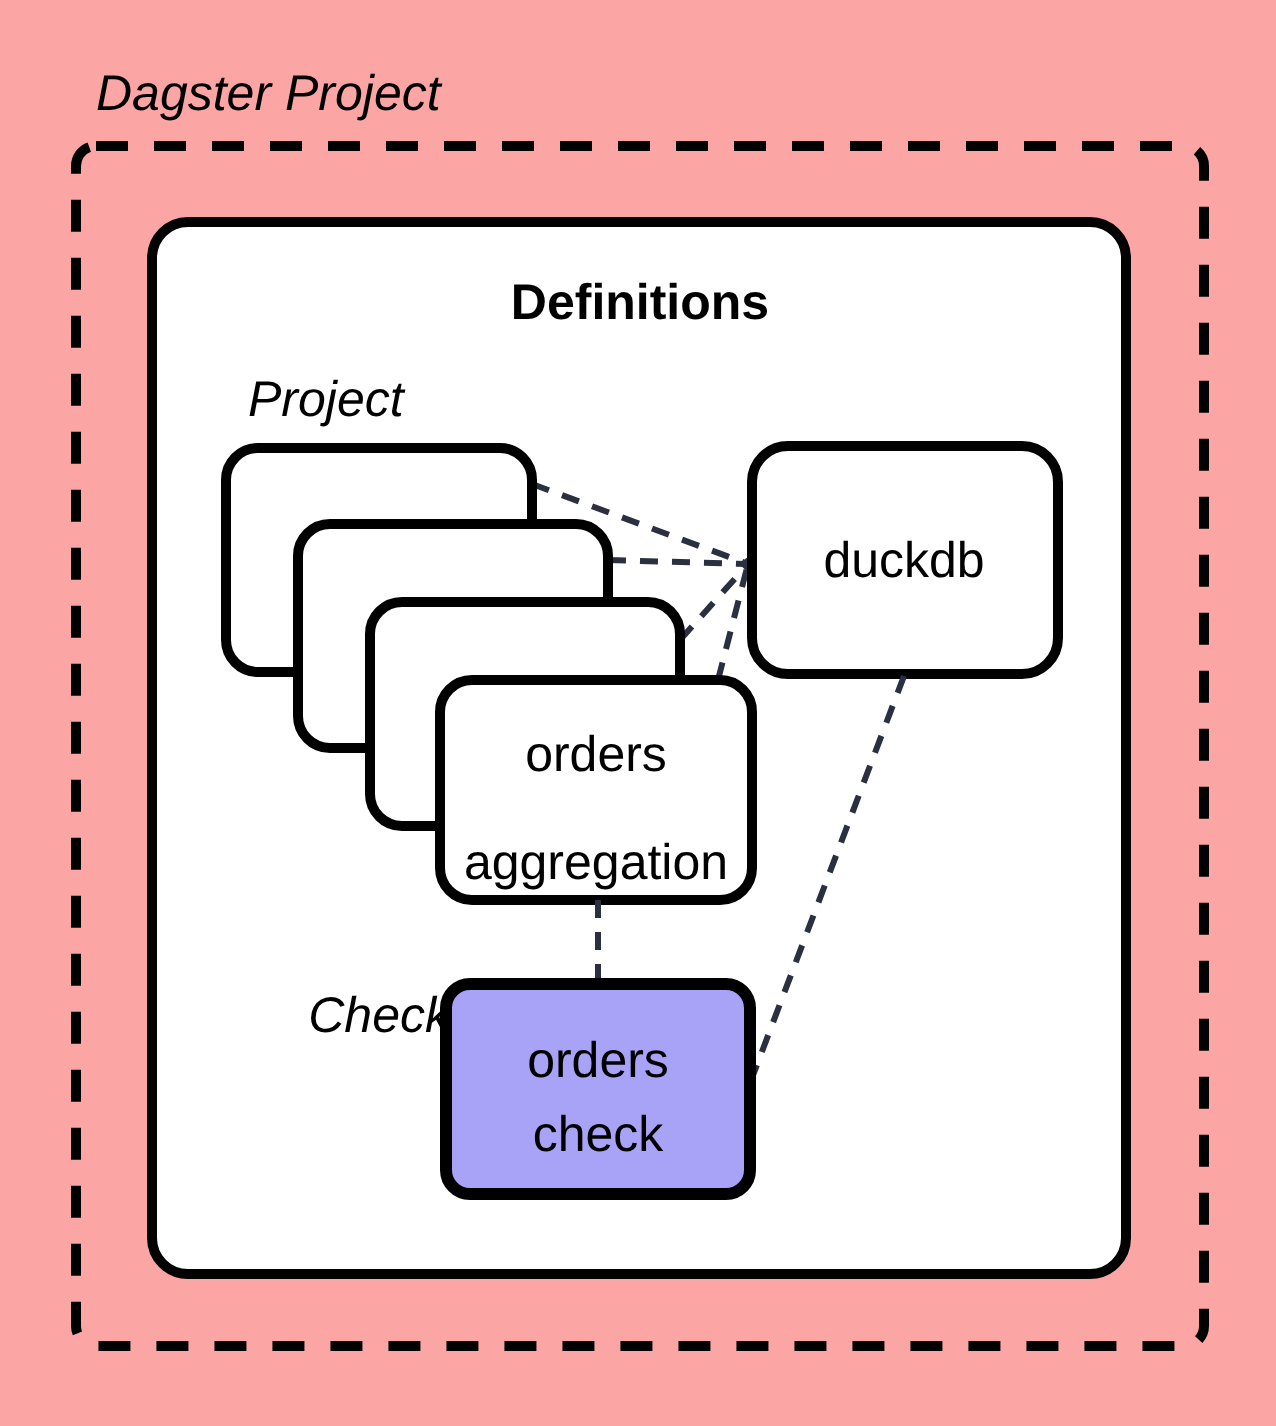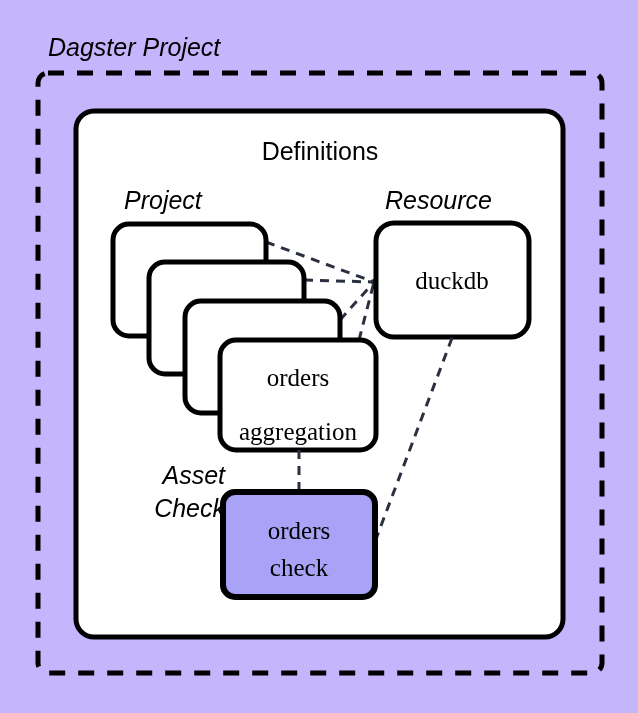--- a/index.html
+++ b/index.html
@@ -8,21 +8,21 @@
     padding: 0;
     background: #ffffff;
   }
   body {
     font-family: "Liberation Sans", "DejaVu Sans", sans-serif;
   }
   #canvas {
     position: relative;
     width: 638px;
     height: 713px;
-    background: #c4b5fd;
+    background: #fca5a5;
     overflow: hidden;
   }
   svg.layer {
     position: absolute;
     left: 0;
     top: 0;
     width: 638px;
     height: 713px;
     overflow: visible;
   }
@@ -40,21 +40,20 @@
   .label-plain {
     font-style: normal;
     font-weight: 400;
     font-size: 25px;
   }
   .node-text {
     font-style: normal;
     font-weight: 400;
     font-size: 25px;
     text-align: center;
-    font-family: Liberation Serif, serif;
   }
   .centered {
     transform: translate(-50%, -50%);
   }
   .right-align {
     text-align: right;
   }
 </style>
 </head>
 <body>
@@ -89,27 +88,25 @@
 
     <line x1="299" y1="450" x2="299" y2="493" stroke="#2b3040" stroke-width="3" stroke-dasharray="9 7"></line>
 
     <line x1="452" y1="338" x2="376" y2="539" stroke="#2b3040" stroke-width="3" stroke-dasharray="9 7"></line>
 
     <rect x="223" y="492" width="152" height="105" rx="12" ry="12" fill="#a9a3f7" stroke="#000000" stroke-width="6"></rect>
   </svg>
 
   <div class="txt label-italic" style="left:48px; top:33px;">Dagster Project</div>
 
-  <div class="txt label-plain centered" style="left:320px; top:152px;">Definitions</div>
+  <div class="txt label-plain centered" style="left:320px; top:152px;font-weight:bold;">Definitions</div>
 
   <div class="txt label-italic" style="left:124px; top:186px;">Project</div>
 
-  <div class="txt label-italic" style="left:385px; top:186px;">Resource</div>
 
-  <div class="txt label-italic right-align" style="left:125px; top:461px; width:100px;">Asset</div>
   <div class="txt label-italic right-align" style="left:125px; top:494px; width:100px;">Check</div>
 
   <div class="txt node-text centered" style="left:452px; top:281px;">duckdb</div>
 
   <div class="txt node-text centered" style="left:298px; top:378px;">orders</div>
   <div class="txt node-text centered" style="left:298px; top:432px;">aggregation</div>
 
   <div class="txt node-text centered" style="left:299px; top:531px;">orders</div>
   <div class="txt node-text centered" style="left:299px; top:568px;">check</div>
 

